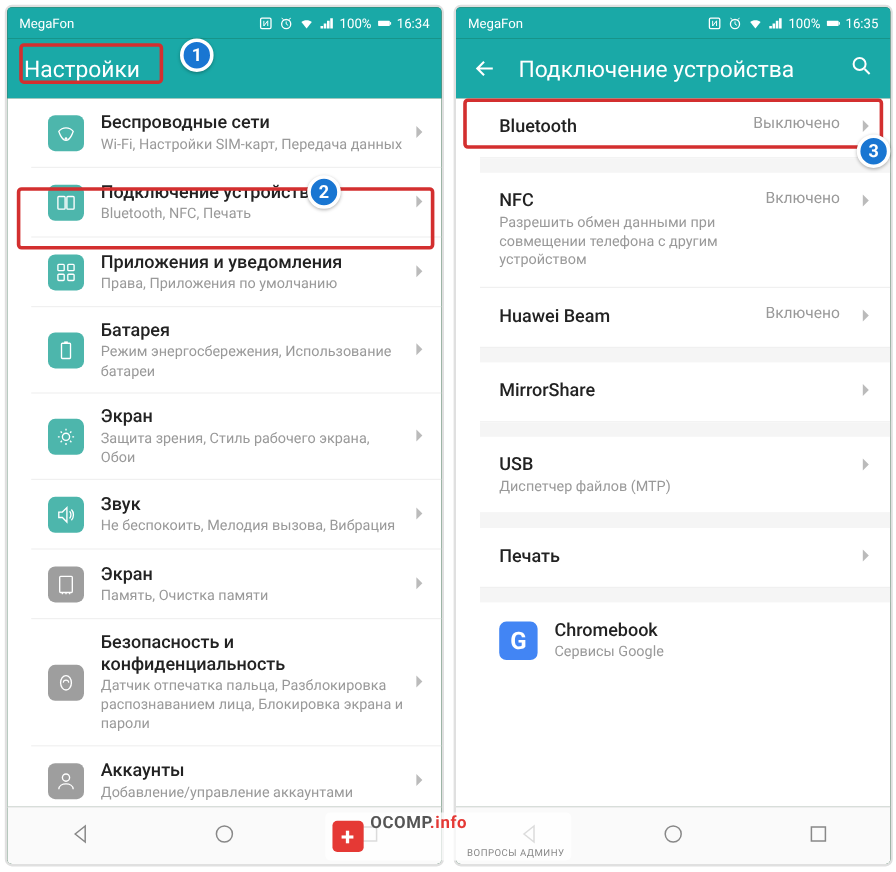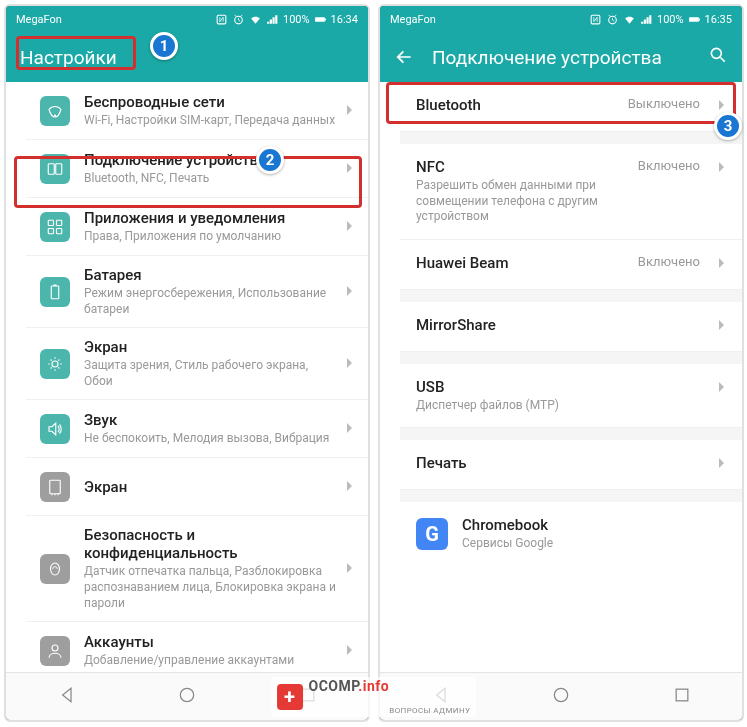--- a/index.html
+++ b/index.html
@@ -316,20 +316,21 @@
 
     <div class="settings-item">
       <div class="settings-item-icon ic-mem">
           <svg viewBox="0 0 24 24">
             <rect x="5" y="3" width="14" height="18" rx="1" fill="none" stroke="#fff" stroke-width="1.5"></rect>
             <path d="M8 21v2M12 21v2M16 21v2" stroke="#fff" stroke-width="1.5"></path>
           </svg>
         </div>
       <div class="settings-item-body">
         <div class="settings-item-title">Экран</div>
+        <div class="settings-item-sub">Память, Очистка памяти</div>
       </div>
       <div class="chevron"><svg viewBox="0 0 8 12">
             <path d="M1 1l5 5-5 5"></path>
           </svg></div>
     </div>
 
     <div class="settings-item">
       <div class="settings-item-icon ic-sec">
           <svg viewBox="0 0 24 24">
             <ellipse cx="12" cy="12" rx="6" ry="8" fill="none" stroke="#fff" stroke-width="1.5"></ellipse>

